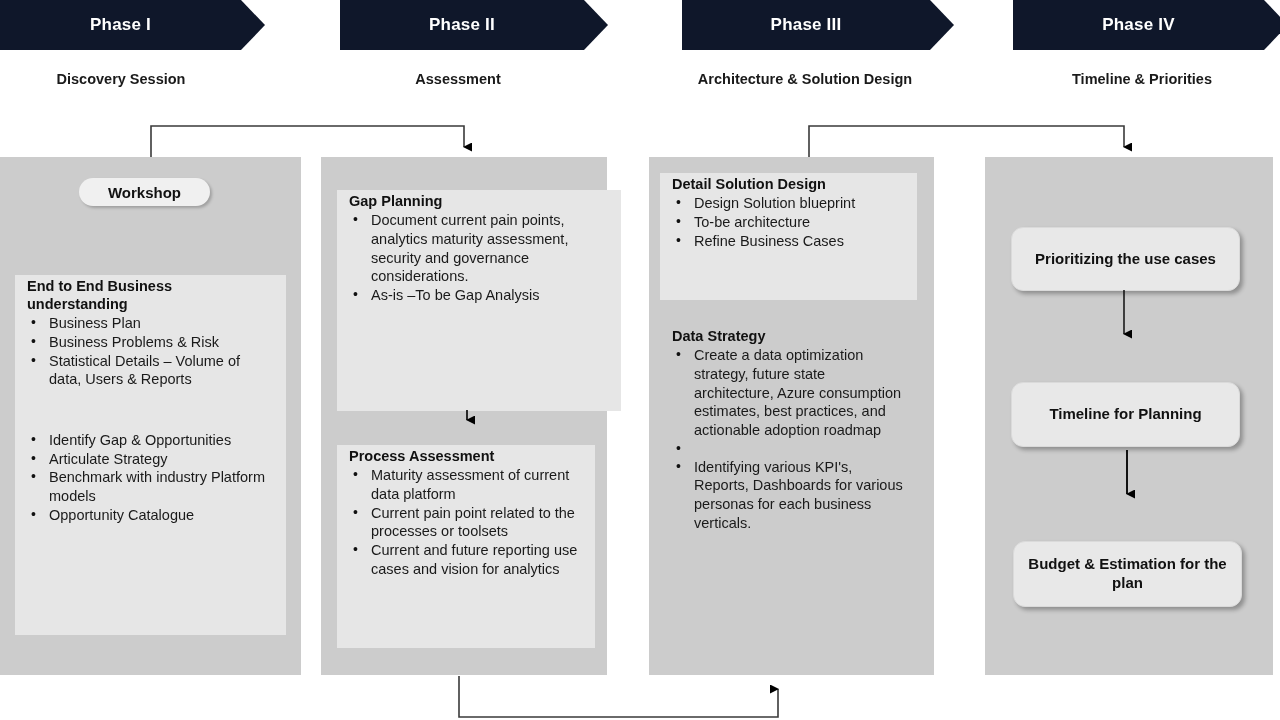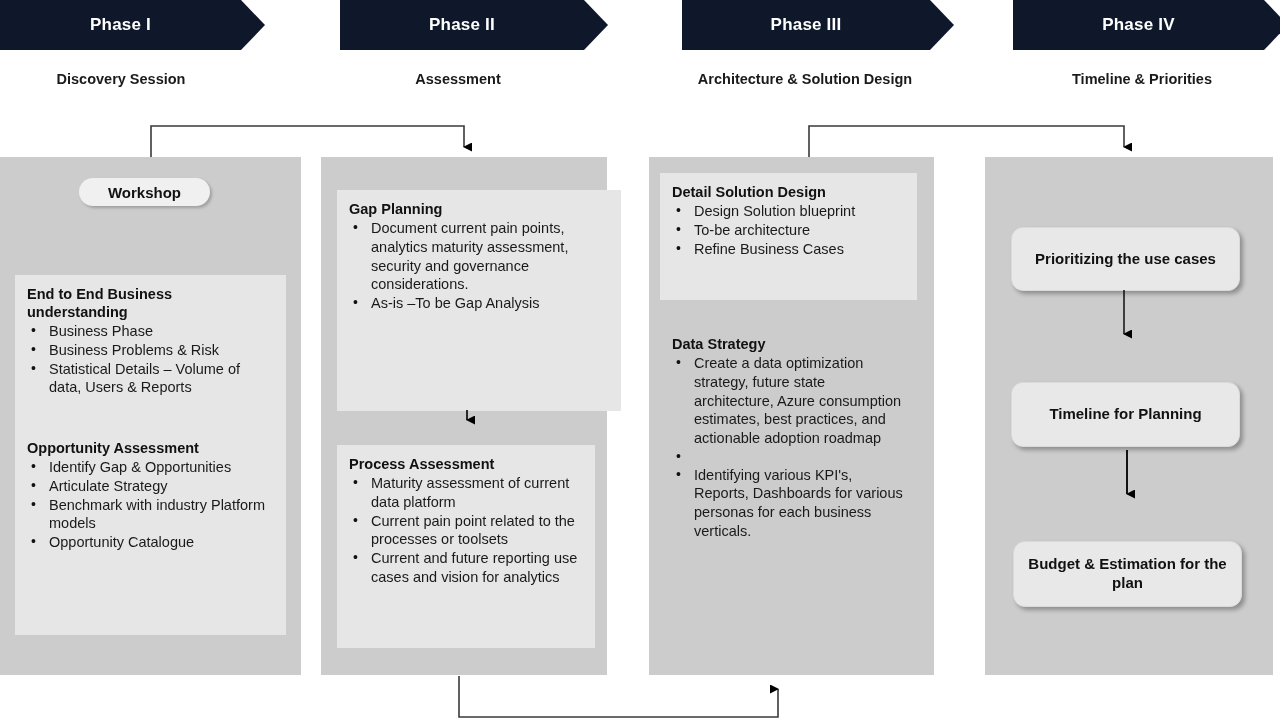--- a/index.html
+++ b/index.html
@@ -45,21 +45,21 @@
   }
 
   
   .col-panel {
     position: absolute;
     background: #CCCCCC;
   }
   .card {
     position: absolute;
     background: #E6E6E6;
-    padding: 10px 12px 10px 12px;
+    padding: 2px 12px 10px 12px;
   }
   .card-title {
     font-weight: bold;
     font-size: 14.5px;
     color: #111111;
     line-height: 1.25;
     margin-bottom: 1px;
   }
   ul.bullets {
     list-style: none;
@@ -151,28 +151,27 @@
 
   <div class="col-panel" style="left:0px; top:157px; width:301px; height:518px;">
 
     <div class="pill" style="left:79px; top:21px; width:131px; height:28px;">
       <span>Workshop</span>
     </div>
 
     <div class="card" style="left:15px; top:71px; width:271px; height:159px;margin-top:47px;">
       <div class="card-title">End to End Business understanding</div>
       <ul class="bullets">
-        <li>Business Phase</li>
+        <li>Business Plan</li>
         <li>Business Problems &amp; Risk</li>
         <li>Statistical Details – Volume of data, Users &amp; Reports</li>
       </ul>
     </div>
 
     <div class="card" style="left:15px; top:272px; width:271px; height:206px;">
-      <div class="card-title">Opportunity Assessment</div>
       <ul class="bullets">
         <li>Identify Gap &amp; Opportunities</li>
         <li>Articulate Strategy</li>
         <li>Benchmark with industry Platform models</li>
         <li>Opportunity Catalogue</li>
       </ul>
     </div>
   </div>
 
   <div class="col-panel" style="left:321px; top:157px; width:286px; height:518px;">

